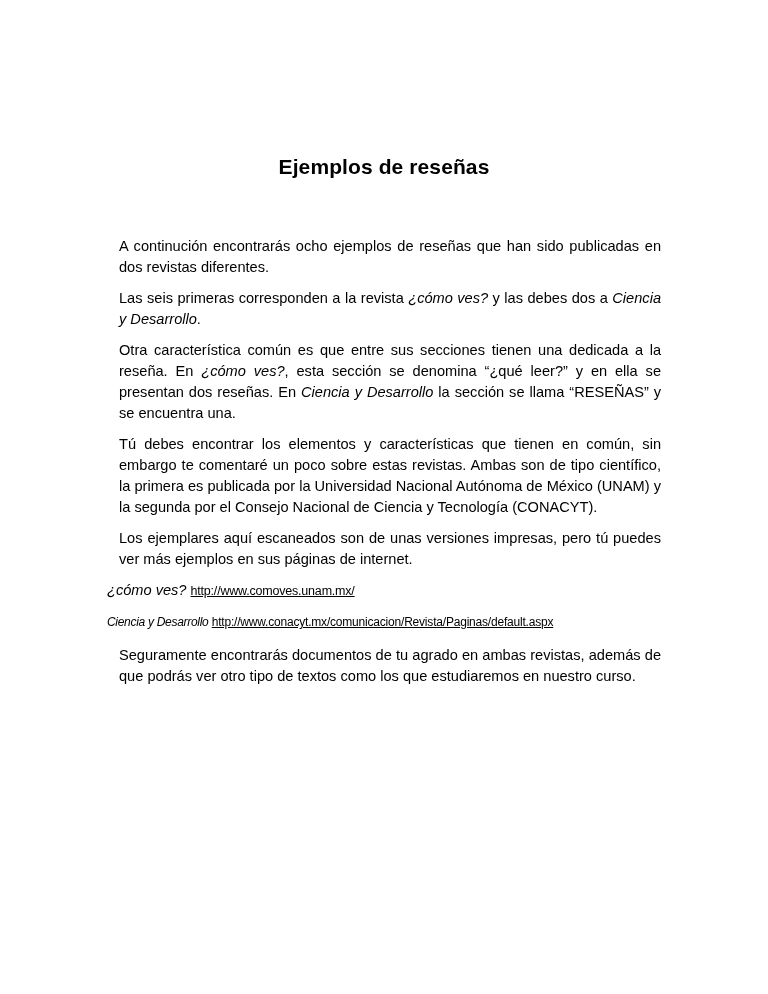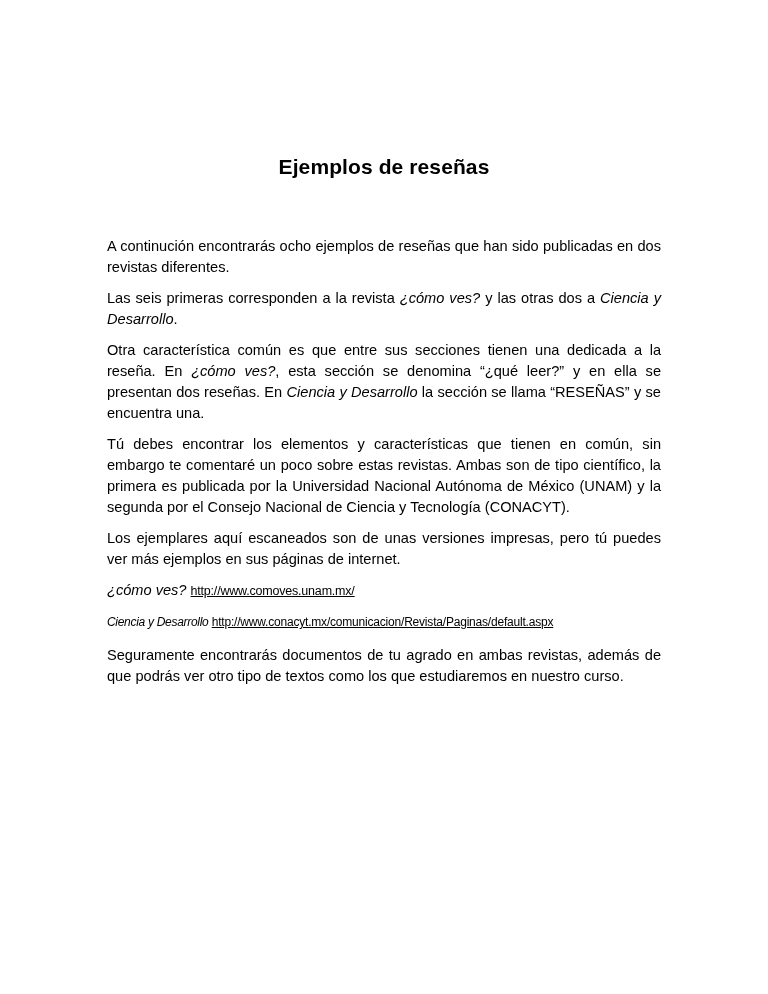--- a/index.html
+++ b/index.html
@@ -34,21 +34,21 @@
     }
     .content {
       position: absolute;
       left: 107px;
       top: 236px;
       width: 554px;
       font-size: 14.6px;
       line-height: 21px;
     }
     .content p {
-      margin: 0 0 10px 0;
+      margin: 0 0 10px 12px;
       text-align: justify;
     }
     .it { font-style: italic; }
     .link-line {
       margin: 0 0 10px 0;
       line-height: 21px;
     }
     .link-line.small {
       font-size: 12px;
       margin-bottom: 12px;
@@ -75,21 +75,21 @@
   </style>
 </head>
 <body>
 
 <div class="page">
   <div class="title">Ejemplos de reseñas</div>
 
   <div class="content">
     <p>A continución encontrarás ocho ejemplos de reseñas que han sido publicadas en dos revistas diferentes.</p>
 
-    <p><span>Las seis primeras corresponden a la revista </span><span class="it">¿cómo ves?</span><span> y las otras dos a </span><span class="it">Ciencia y Desarrollo</span><span>.</span></p>
+    <p><span>Las seis primeras corresponden a la revista </span><span class="it">¿cómo ves?</span><span> y las debes dos a </span><span class="it">Ciencia y Desarrollo</span><span>.</span></p>
 
     <p><span>Otra característica común es que entre sus secciones tienen una dedicada a la reseña. En </span><span class="it">¿cómo ves?</span><span>, esta sección se denomina “¿qué leer?” y en ella se presentan dos reseñas. En </span><span class="it">Ciencia y Desarrollo</span><span> la sección se llama “RESEÑAS” y se encuentra una.</span></p>
 
     <p>Tú debes encontrar los elementos y características que tienen en común, sin embargo te comentaré un poco sobre estas revistas. Ambas son de tipo científico, la primera es publicada por la Universidad Nacional Autónoma de México (UNAM) y la segunda por el Consejo Nacional de Ciencia y Tecnología (CONACYT).</p>
 
     <p>Los ejemplares aquí escaneados son de unas versiones impresas, pero tú puedes ver más ejemplos en sus páginas de internet.</p>
 
     <div class="link-line">
       <span class="label-large">¿cómo ves?</span>
       <a class="url" href="#">http://www.comoves.unam.mx/</a>

